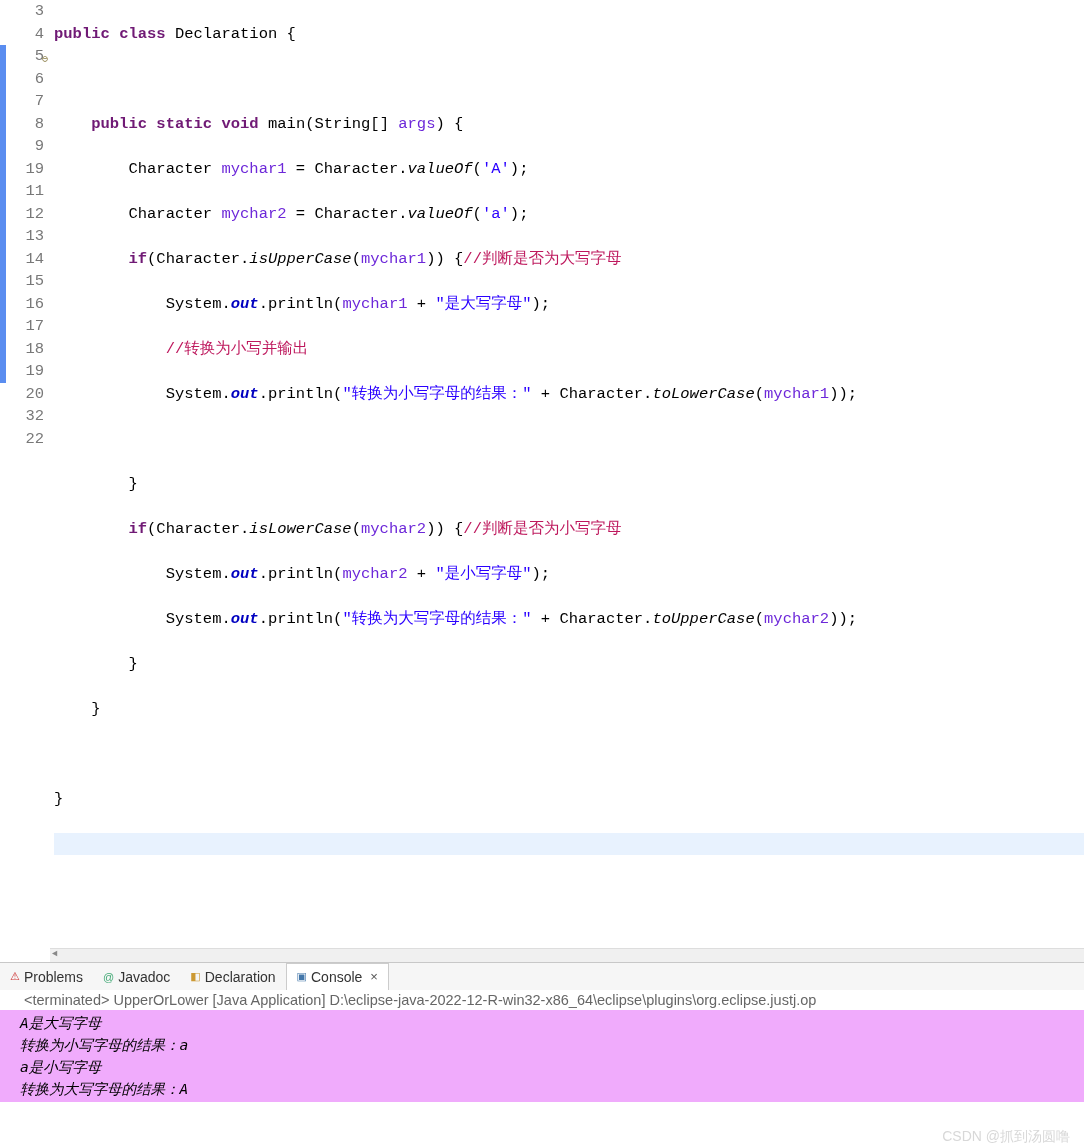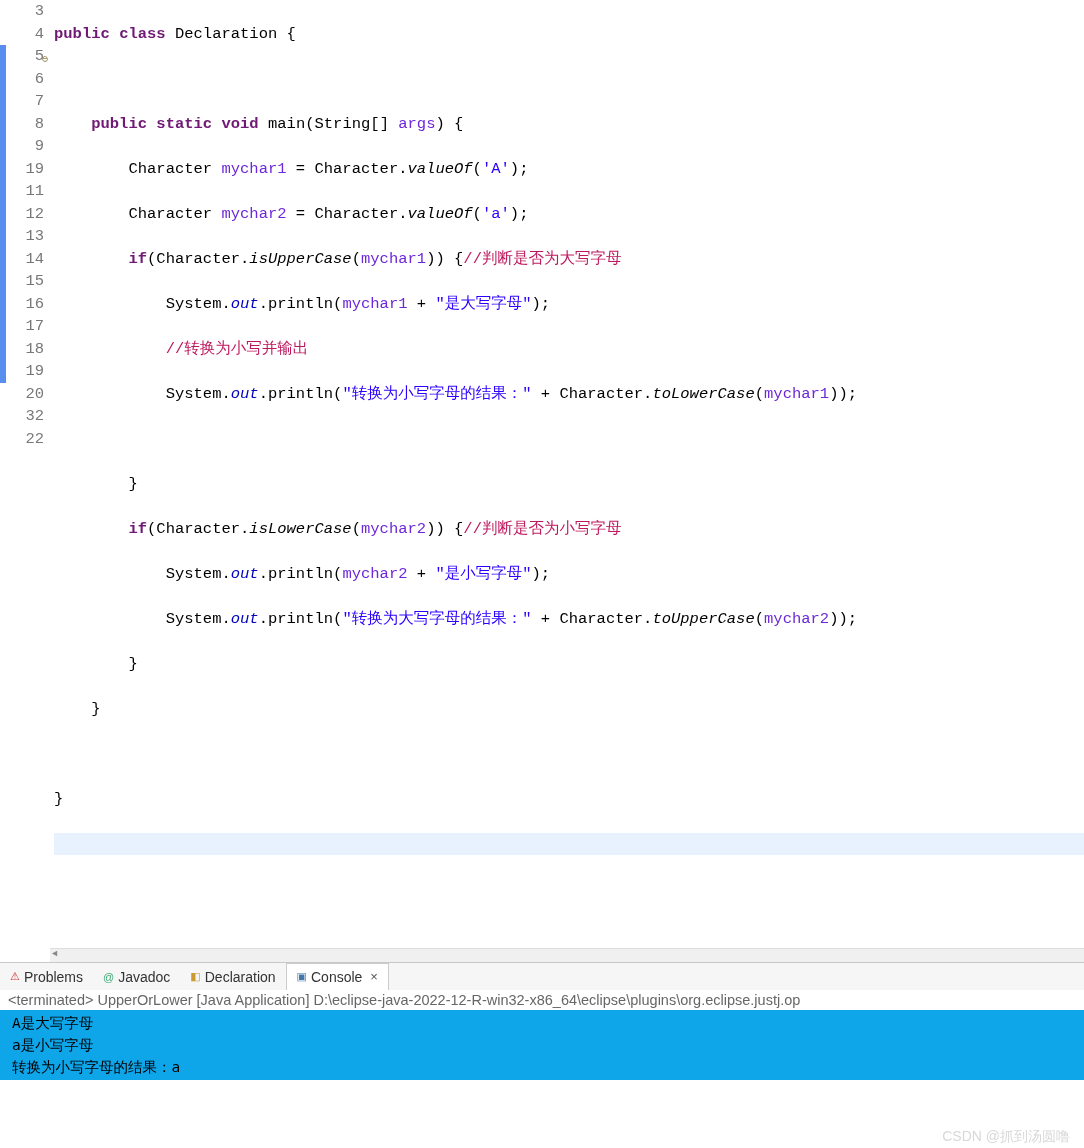--- a/index.html
+++ b/index.html
@@ -44,21 +44,21 @@
       padding-left: 4px;
       white-space: pre;
       line-height: 22.5px;
       position: relative;
       overflow: hidden;
     }
     .line { height: 22.5px; }
     .current-line { background: #e8f2fe; }
     .kw { color: #701a75; font-weight: bold; }
     .var { color: #6d28d9; }
-    .static-field { color: #0000c0; font-style: italic; font-weight: normal; }
+    .static-field { color: #0000c0; font-style: italic; font-weight: bold; }
     .method-italic { font-style: italic; }
     .str { color: #2a00ff; }
     .chr { color: #2a00ff; }
     .comment { color: #be185d; }
     .plain { color: #000; }
     .hscroll {
       position: absolute;
       bottom: 0;
       left: 50px;
       right: 0;
@@ -98,32 +98,33 @@
       border-left: 1px solid #ccc;
       border-right: 1px solid #ccc;
       margin-top: -1px;
     }
     .tab-icon { font-size: 11px; }
     .close-x { margin-left: 4px; color: #555; font-size: 13px; }
     .console-header {
       font-family: 'Segoe UI', Tahoma, sans-serif;
       font-size: 14.5px;
       color: #666;
-      padding: 2px 8px;
+      padding: 2px 24px;
       border-bottom: 0;
       background: #fff;
       white-space: nowrap;
       overflow: hidden;
     }
     .console-output {
       font-family: Consolas, Monaco, monospace;
       font-size: 14.5px;
-      padding: 2px 12px;
-      background: #0ea5e9;
+      padding: 2px 20px;
+      background: #f0abfc;
       line-height: 22px;
+      font-style: italic;
     }
     .console-output div { height: 22px; }
     .watermark {
       position: absolute;
       right: 14px;
       bottom: 2px;
       font-family: 'Segoe UI', Tahoma, sans-serif;
       font-size: 14px;
       color: #d8d8d8;
       pointer-events: none;
@@ -205,18 +206,19 @@
   <div class="tab-item active">
     <span class="tab-icon" style="color:#47a;">▣</span>
     <span>Console</span>
     <span class="close-x">×</span>
   </div>
 </div>
 
 <div class="console-header">&lt;terminated&gt; UpperOrLower [Java Application] D:\eclipse-java-2022-12-R-win32-x86_64\eclipse\plugins\org.eclipse.justj.op</div>
 <div class="console-output">
   <div>A是大写字母</div>
+  <div>转换为小写字母的结果：a</div>
   <div>a是小写字母</div>
-  <div>转换为小写字母的结果：a</div>
+  <div>转换为大写字母的结果：A</div>
 </div>
 
 <div class="watermark">CSDN @抓到汤圆噜</div>
 </div>
 
 </body></html>

